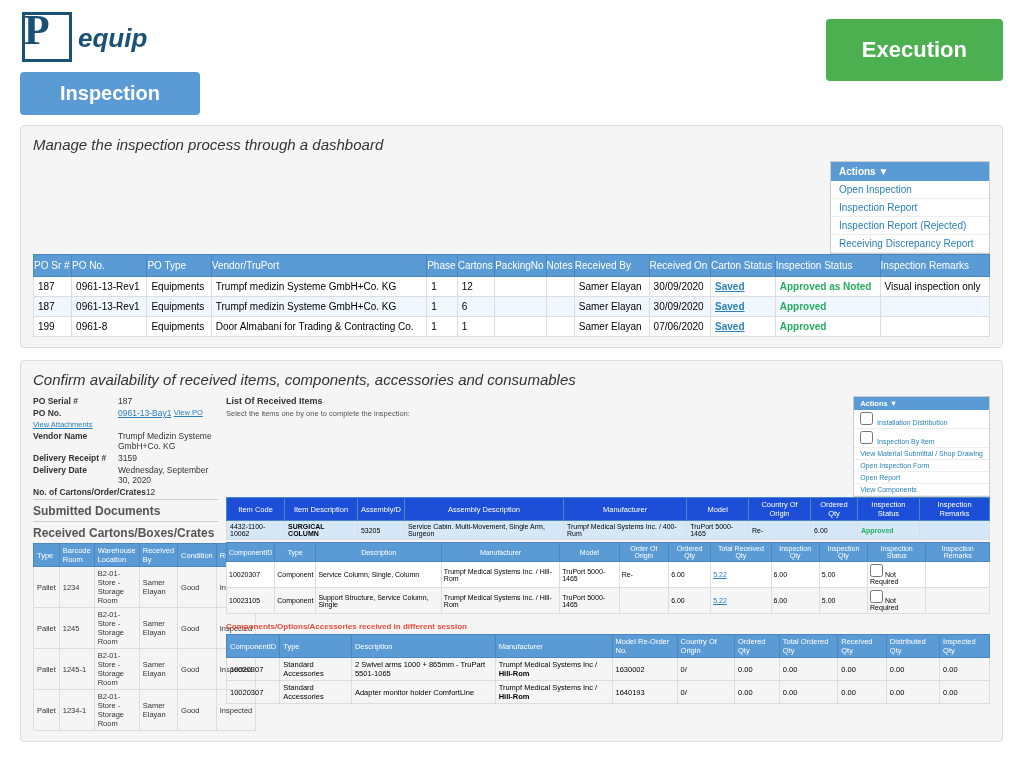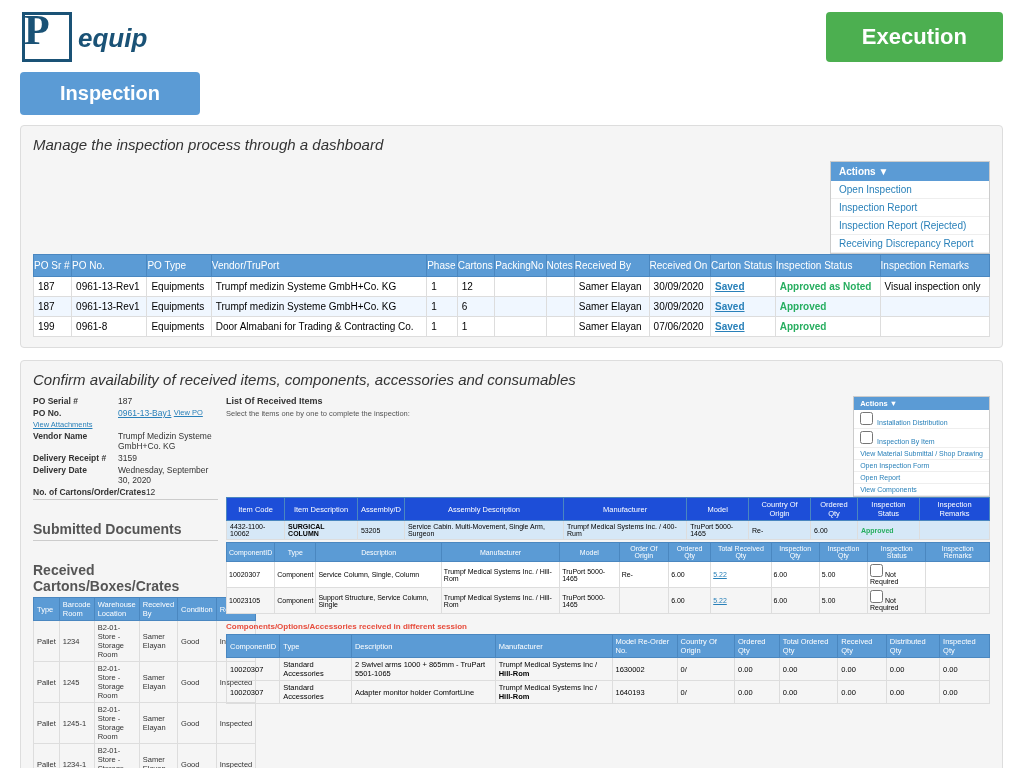--- a/index.html
+++ b/index.html
@@ -64,23 +64,23 @@
       padding: 10px 40px;
       border-radius: 4px;
       margin-top: 8px;
     }
 
     .execution-badge {
       background: #4caf50;
       color: #fff;
       font-size: 22px;
       font-weight: bold;
-      padding: 12px 36px;
+      padding: 18px 36px;
       border-radius: 4px;
-      margin-top: 0;
+      margin-top: 7px;
     }
 
     
     .main-content {
       padding: 10px 20px;
     }
 
     
     .section-box {
       background: #f5f5f5;
@@ -170,25 +170,25 @@
       display: flex;
       margin-bottom: 2px;
     }
     .left-panel .field-label {
       font-weight: bold;
       min-width: 85px;
       color: #333;
     }
     .left-panel .section-header {
       font-weight: bold;
-      font-size: 14px;
+      font-size: 12px;
       color: #555;
       margin-bottom: 3px;
       border-top: 1px solid #ccc;
-      padding-top: 21px;
+      padding-top: 4px;
     }
 
     .small-table {
       width: 100%;
       border-collapse: collapse;
       font-size: 7.5px;
     }
     .small-table thead tr {
       background: #5b9bd5;
       color: #fff;

